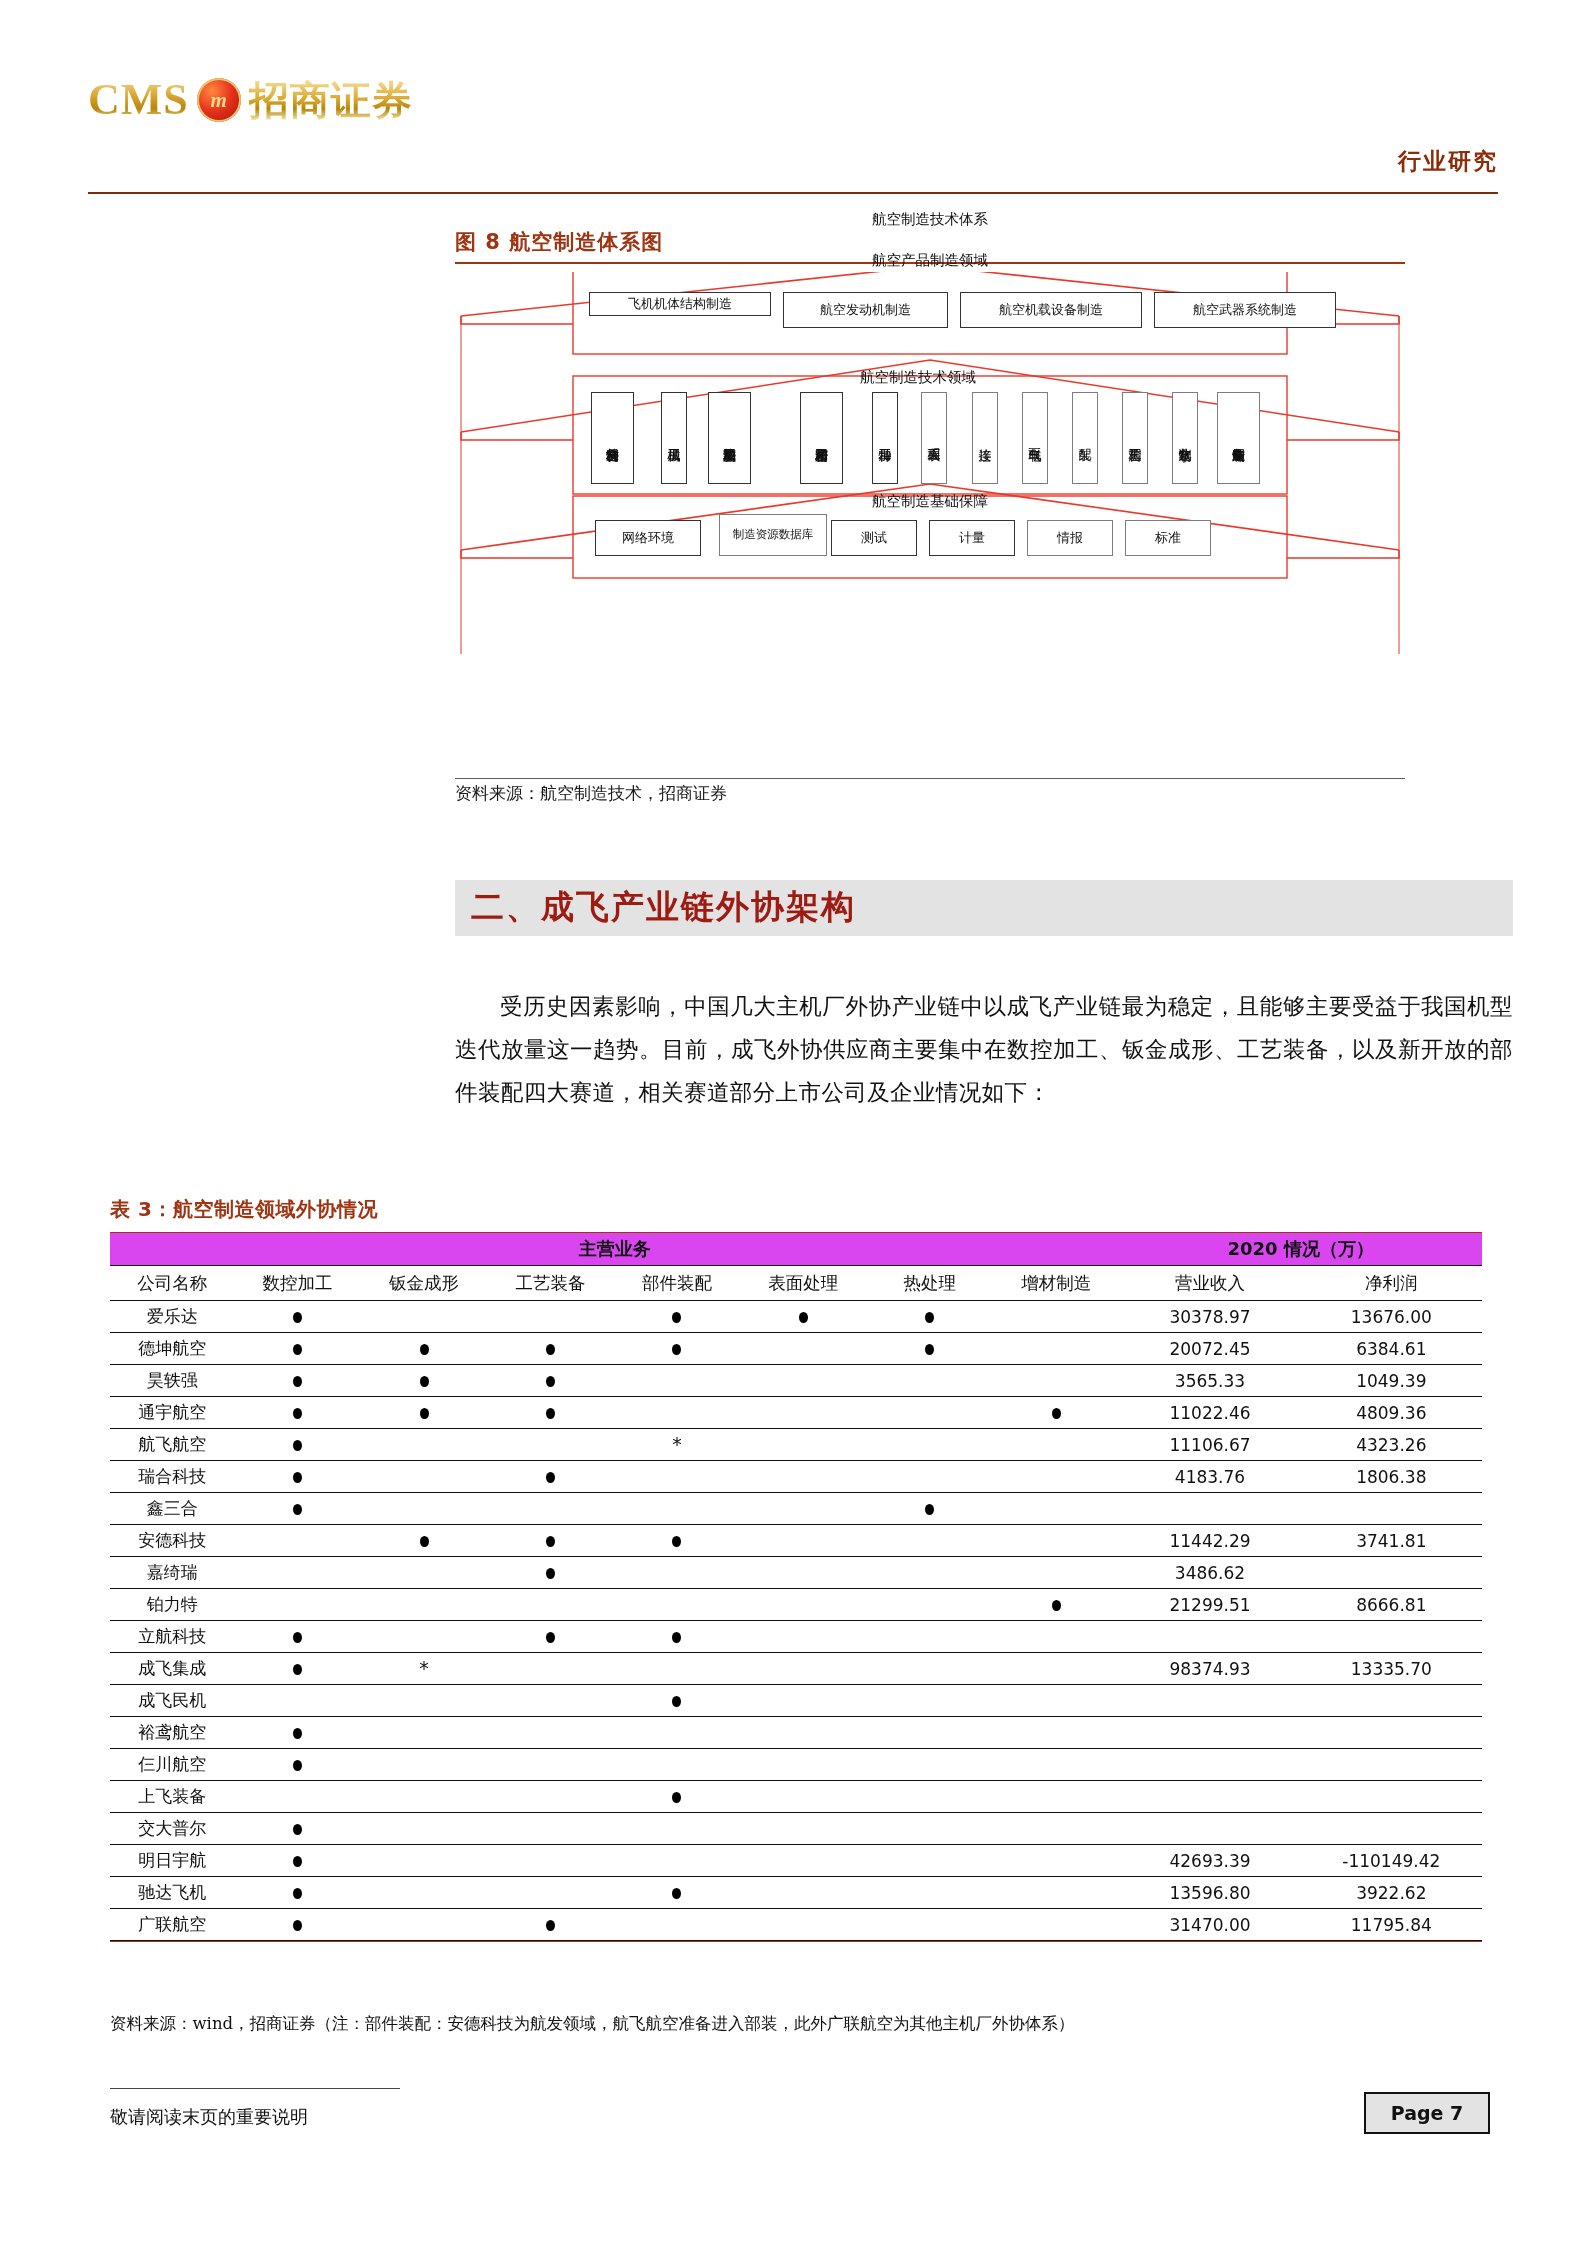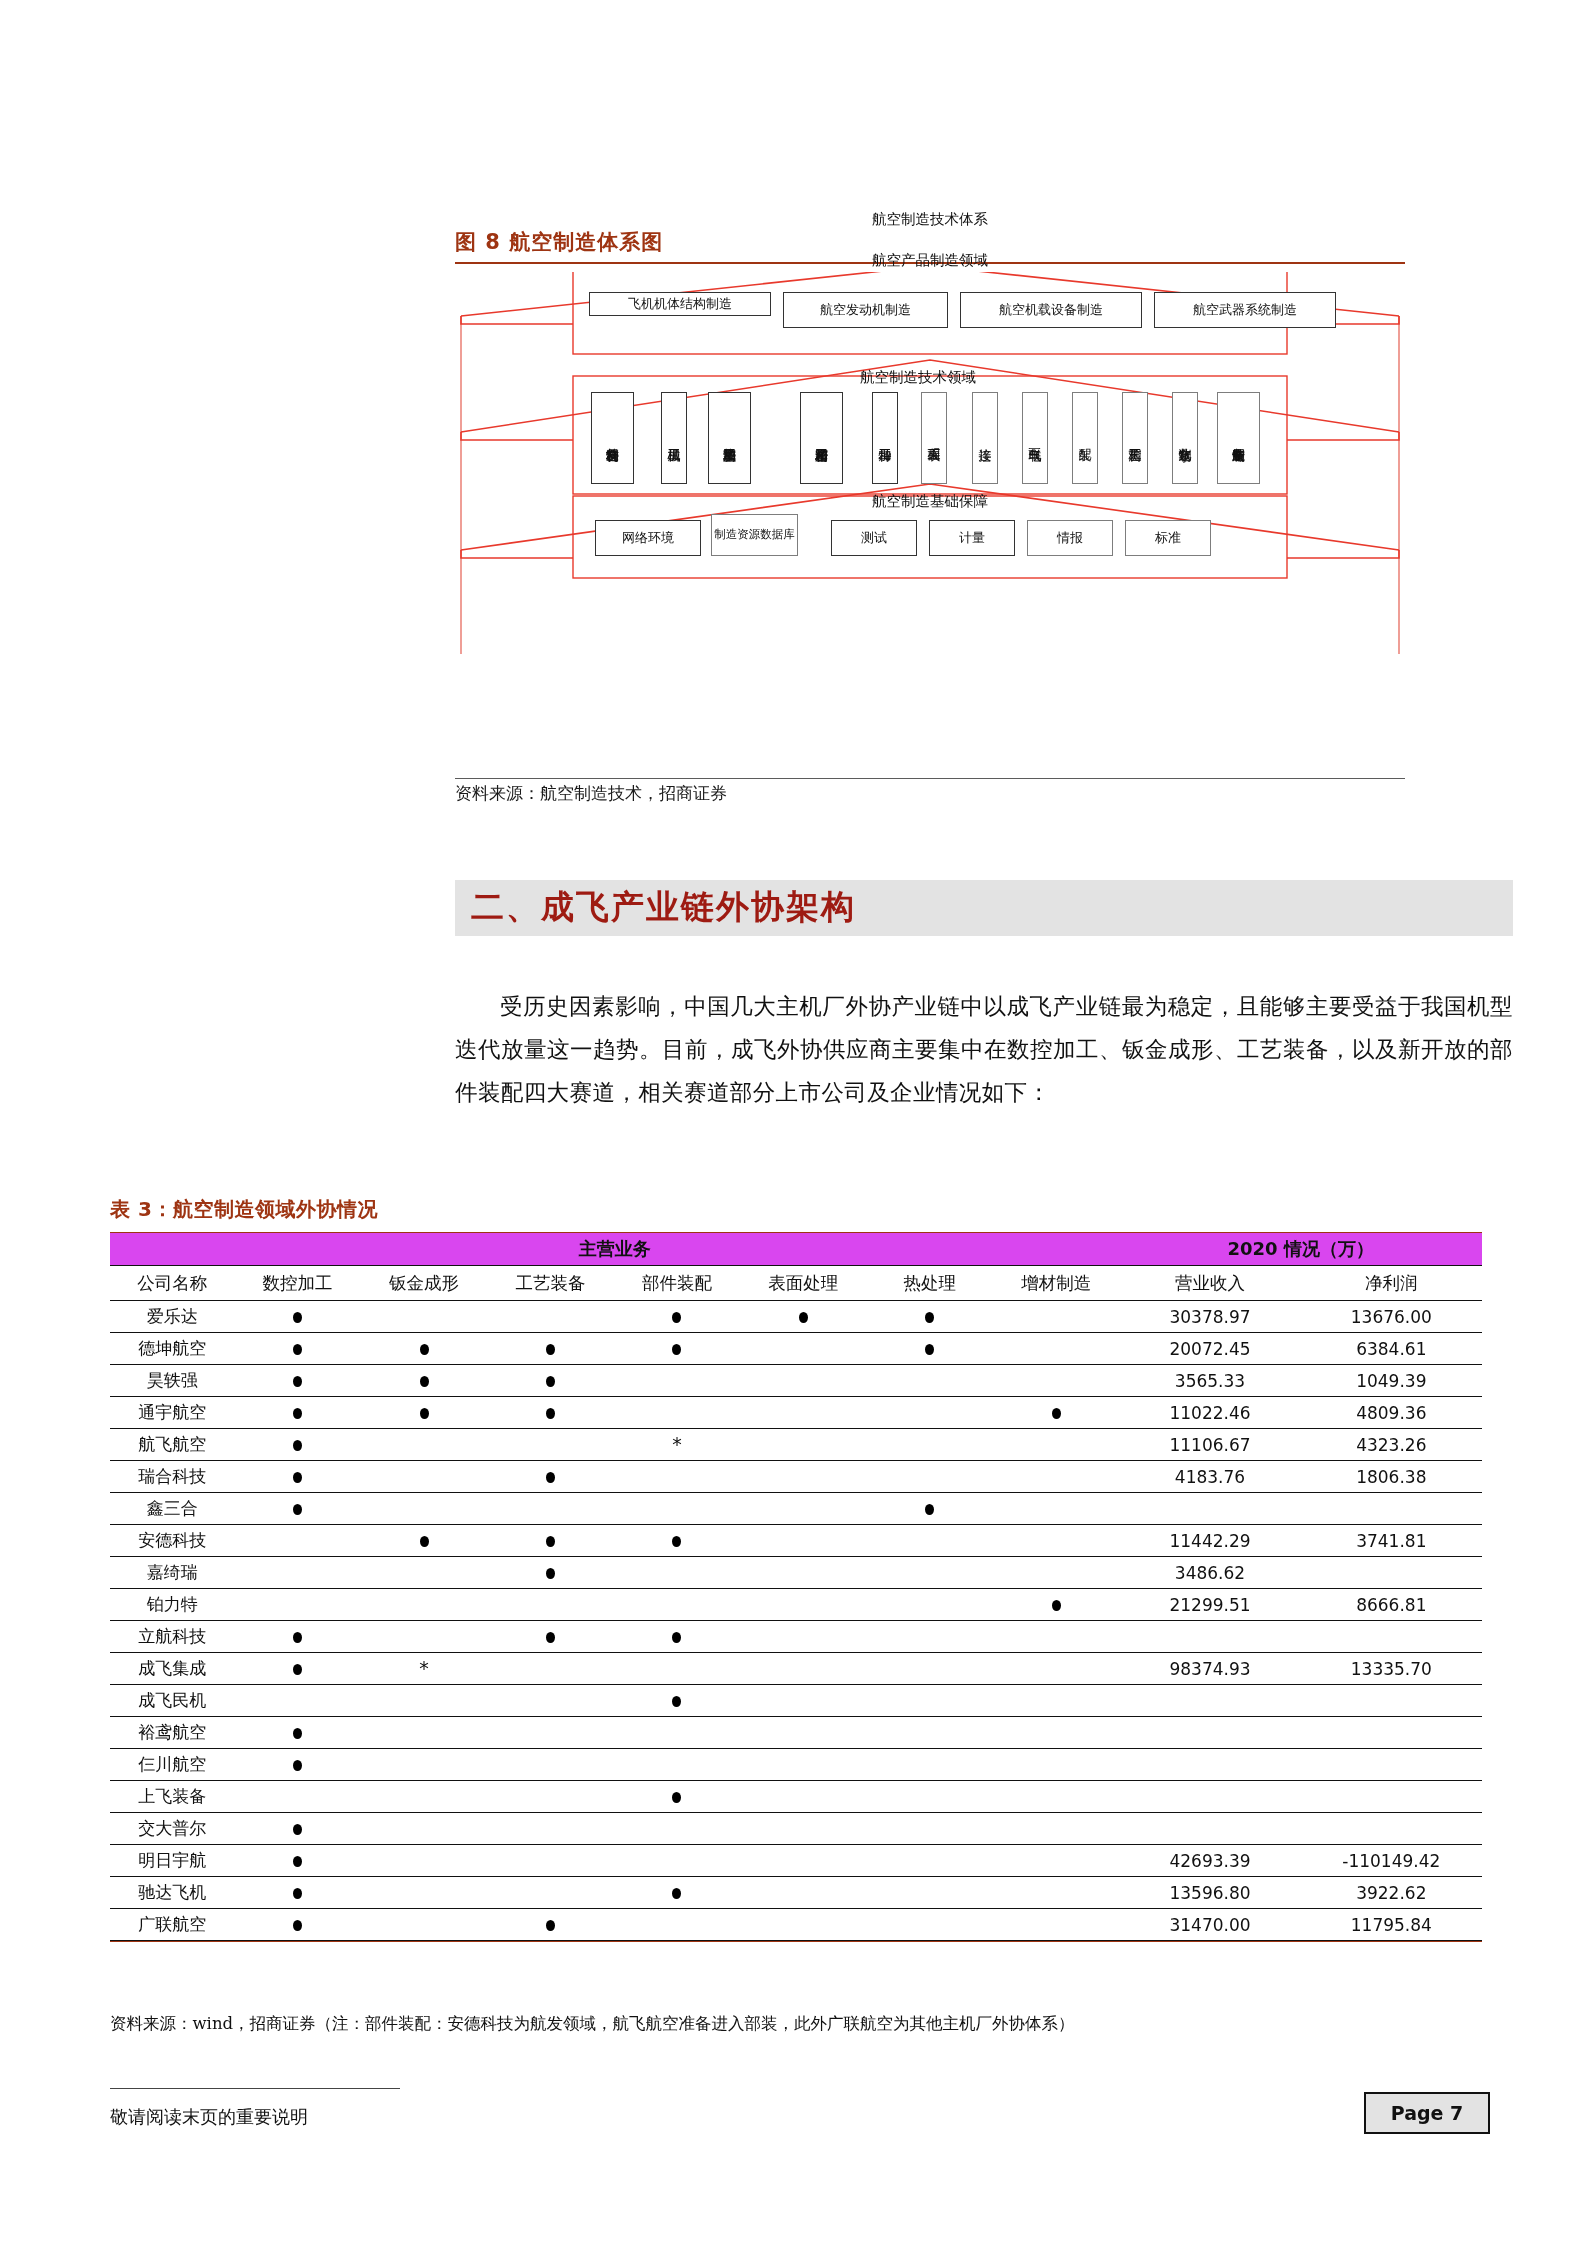--- a/index.html
+++ b/index.html
@@ -301,20 +301,29 @@
     font-size: 19px;
     font-weight: bold;
     color: #111;
   }
 </style>
 </head>
 <body>
 
 <div class="page">
 
+  <div class="header">
+    <div class="logo">
+      <span class="logo-cms">CMS</span>
+      <span class="logo-mark">m</span>
+      <span class="logo-cn">招商证券</span>
+    </div>
+    <div class="header-right">行业研究</div>
+    <div class="header-rule"></div>
+  </div>
 
   <div class="fig-title">图 8 航空制造体系图</div>
   <div class="fig-title-rule"></div>
 
   <div class="figure">
 
     <svg width="950" height="510" viewBox="0 0 950 510">
 
       <path d="M 6 44 L 6 382" stroke="#e8756a" stroke-width="1.4" fill="none"></path>
       <path d="M 944 44 L 944 382" stroke="#e8756a" stroke-width="1.4" fill="none"></path>
@@ -353,21 +362,21 @@
     <div class="fig-box vert" style="left:466px; top:120px; width:26px; height:92px;">表面工程</div>
     <div class="fig-box vert" style="left:517px; top:120px; width:26px; height:92px;">连接</div>
     <div class="fig-box vert" style="left:567px; top:120px; width:26px; height:92px;">电气互联</div>
     <div class="fig-box vert" style="left:617px; top:120px; width:26px; height:92px;">装配</div>
     <div class="fig-box vert" style="left:667px; top:120px; width:26px; height:92px;">工艺检测</div>
     <div class="fig-box vert" style="left:717px; top:120px; width:26px; height:92px;">数字化制造</div>
     <div class="fig-box vert" style="left:762px; top:120px; width:43px; height:92px;">航空专用装备制造</div>
 
     <div class="fig-label" style="left:475px; top:220px;">航空制造基础保障</div>
     <div class="fig-box dark" style="left:140px; top:248px; width:106px; height:36px;">网络环境</div>
-    <div class="fig-box" style="left:256px; top:242px; width:87px; height:42px; font-size:11.5px;">制造资源数据库</div>
+    <div class="fig-box" style="left:264px; top:242px; width:108px; height:42px; font-size:11.5px;">制造资源数据库</div>
     <div class="fig-box dark" style="left:376px; top:248px; width:86px; height:36px;">测试</div>
     <div class="fig-box dark" style="left:474px; top:248px; width:86px; height:36px;">计量</div>
     <div class="fig-box" style="left:572px; top:248px; width:86px; height:36px;">情报</div>
     <div class="fig-box" style="left:670px; top:248px; width:86px; height:36px;">标准</div>
   </div>
 
   <div class="fig-source-rule"></div>
   <div class="fig-source">资料来源：航空制造技术，招商证券</div>
 
   <div class="section-band"></div>

